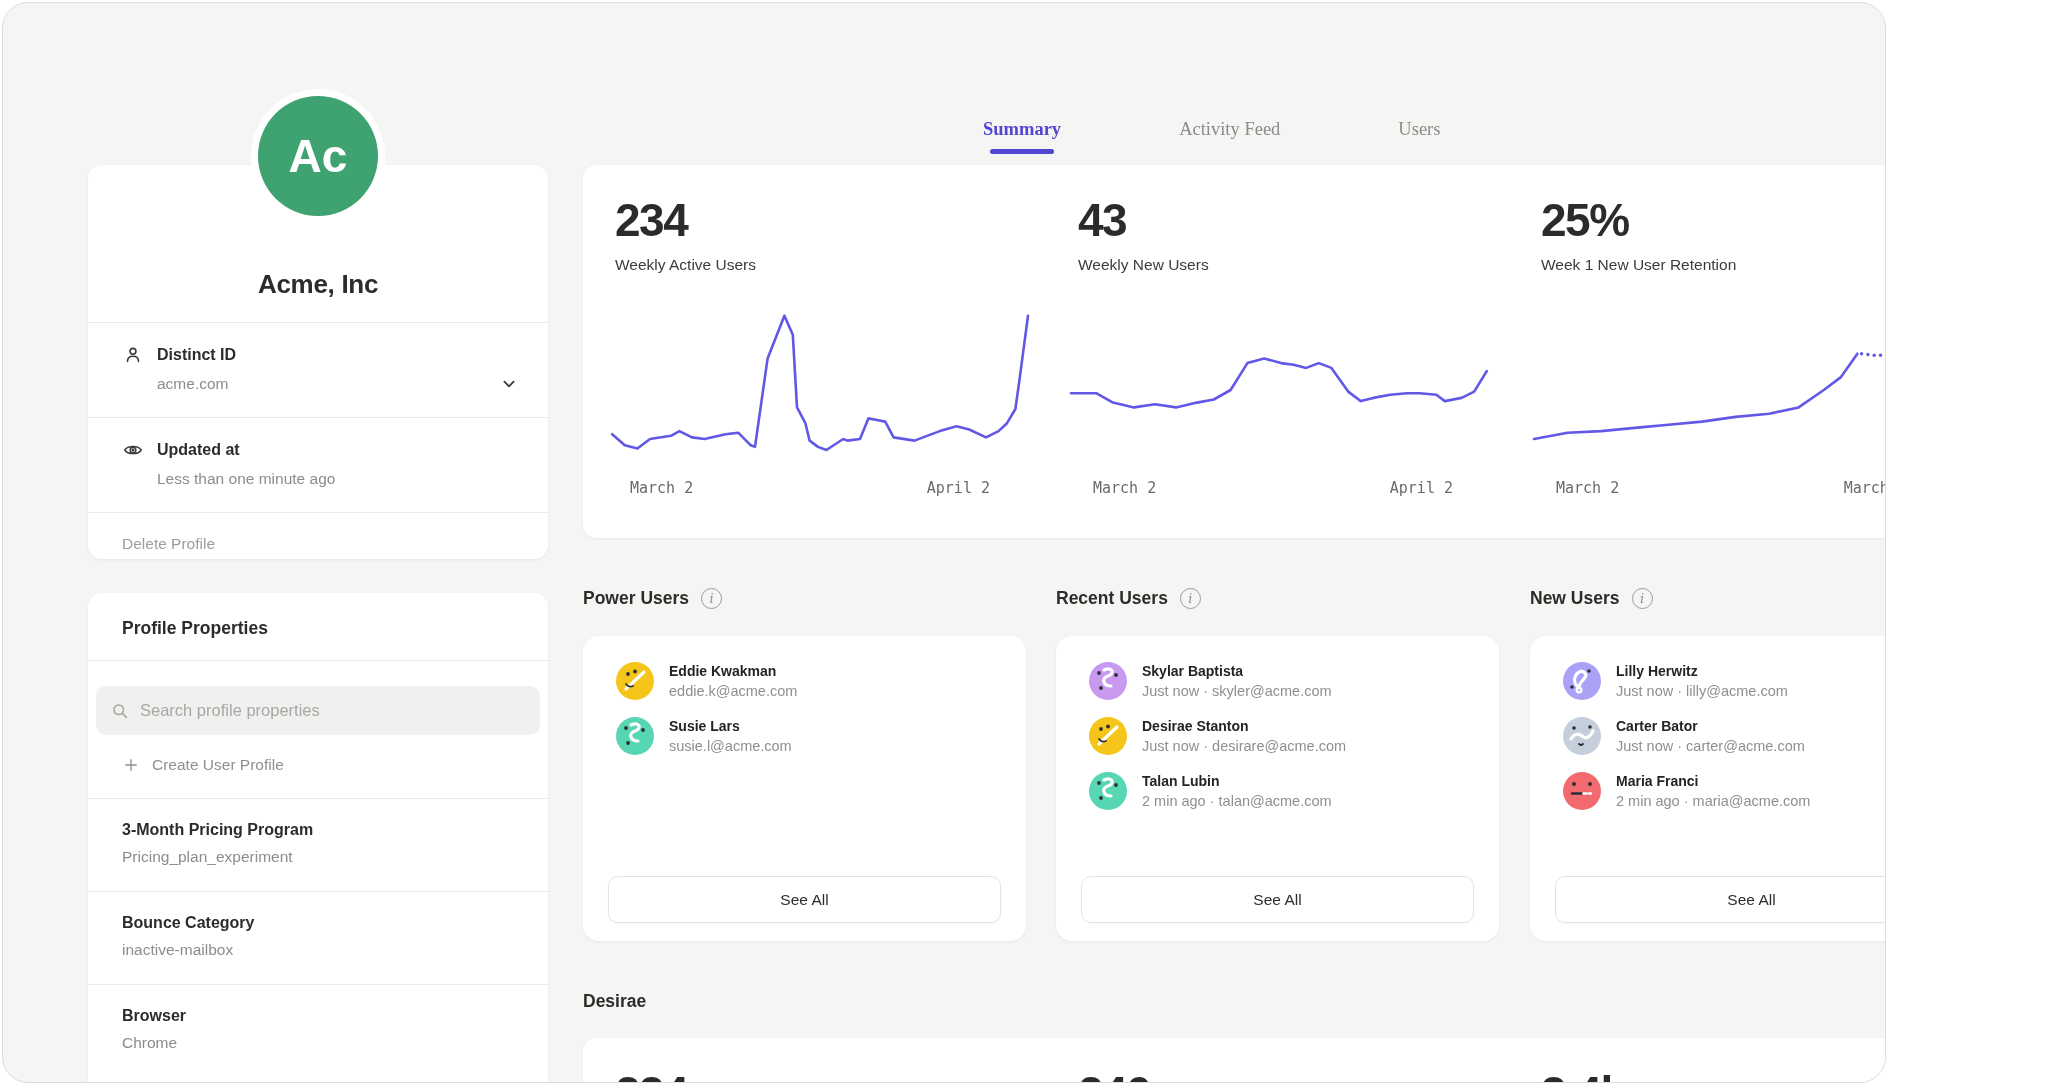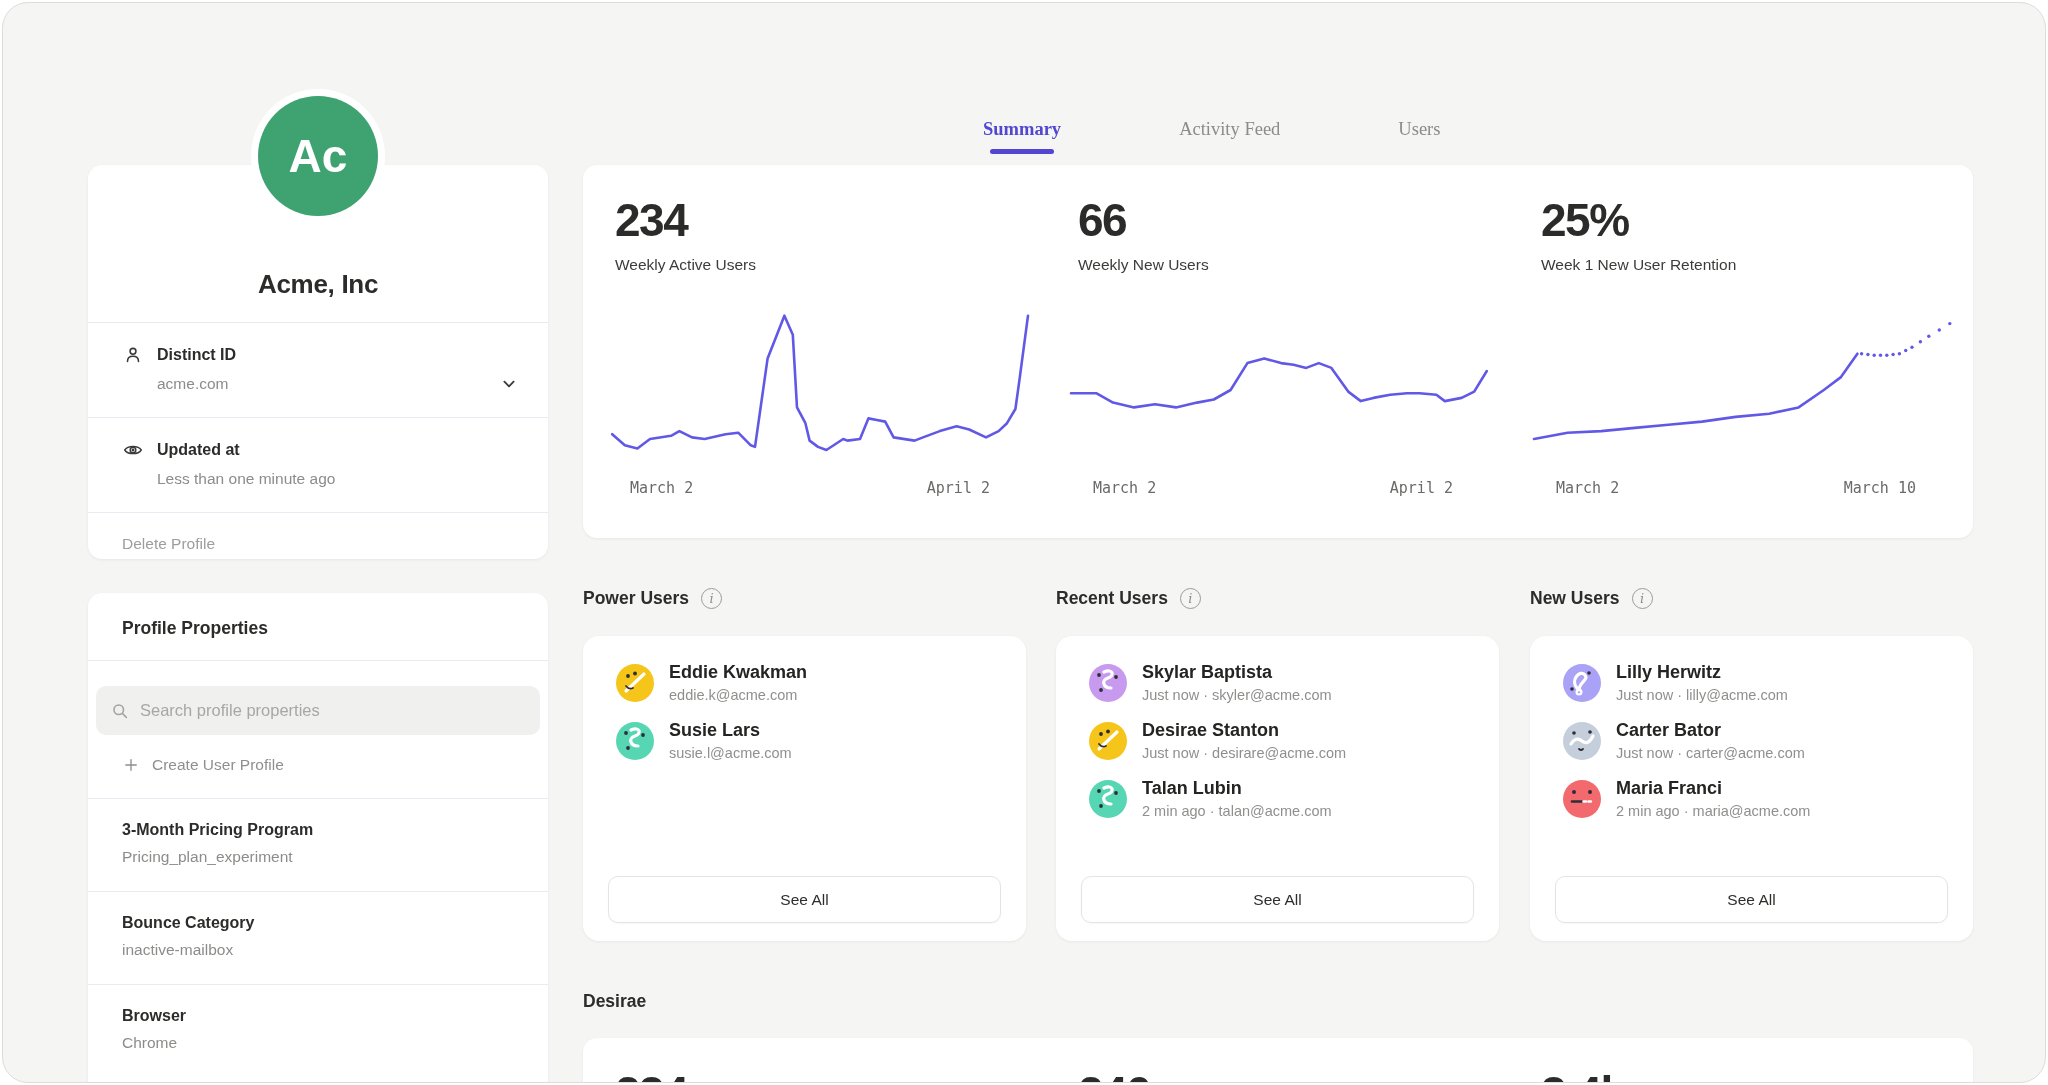--- a/index.html
+++ b/index.html
@@ -1,18 +1,18 @@
 <!DOCTYPE html>
 <html><head>
 <meta charset="utf-8">
 <style>
   * { box-sizing: border-box; margin: 0; padding: 0; }
   html,body { width: 2048px; height: 1085px; background:#fff; overflow:hidden;
     font-family:"Liberation Sans", sans-serif; }
-  .frame { position:absolute; left:2px; top:2px; width:2044px; height:1081px;
+  .frame { position:absolute; left:2px; top:2px; width:1884px; height:1081px;
     background:#f5f5f3; border:1.5px solid #dcdcda; border-radius:26px; overflow:hidden; }
 
   
   .avatar-wrap { position:absolute; left:248px; top:86px; width:134px; height:134px;
     background:#fff; border-radius:50%; display:flex; align-items:center; justify-content:center; z-index:5; }
   .avatar-circle { width:120px; height:120px; border-radius:50%; background:#3ea271;
     display:flex; align-items:center; justify-content:center; color:#fff; font-size:46px; font-weight:700; }
   .card { position:absolute; background:#fff; border-radius:14px;
     box-shadow:0 1px 3px rgba(25,25,35,0.06); }
   .profile-card { left:85px; top:162px; width:460px; height:394px; }
@@ -64,21 +64,21 @@
   .section-head { position:absolute; top:585px; display:flex; align-items:center; gap:12px; }
   .section-title { font-size:17.5px; font-weight:700; color:#2c2c2a; }
   .info-icon { width:21px; height:21px; border:1.5px solid #9b9b99; border-radius:50%;
     color:#8f8f8d; font-family:"DejaVu Serif", serif; font-size:13px; font-style:italic;
     display:flex; align-items:center; justify-content:center; line-height:1; }
   .user-card { top:633px; width:443px; height:305px; border-radius:16px; }
   .user-list { padding:26px 30px 0 33px; }
   .user-row { display:flex; align-items:center; gap:15px; margin-bottom:17px; cursor:pointer; }
   .user-avatar { width:38px; height:38px; border-radius:50%; flex:0 0 38px; overflow:hidden; }
   .user-avatar svg { width:38px; height:38px; display:block; }
-  .user-name { display:block; font-size:18px; font-weight:600; color:#242422; }
+  .user-name { display:block; font-size:14px; font-weight:600; color:#242422; }
   .user-sub { display:block; font-size:14.5px; color:#8f8f8d; margin-top:4px; }
   .see-all { position:absolute; left:25px; right:25px; bottom:18px; height:47px;
     border:1px solid #e4e4e2; border-radius:10px; background:#fff; display:flex;
     align-items:center; justify-content:center; font-size:15.5px; color:#2d2d2b;
     box-shadow:0 1px 2px rgba(0,0,0,0.03); cursor:pointer; }
 
   
   .activity-head { position:absolute; left:580px; top:988px; font-size:17.5px; font-weight:700; color:#2c2c2a; }
   .activity-card { left:580px; top:1035px; width:1390px; height:320px; }
 
@@ -166,21 +166,21 @@
     <div class="tab">Activity Feed</div>
     <div class="tab">Users</div>
   </div>
 
   <div class="card summary-card">
     <div class="stat" style="left:32px">
       <div class="stat-value">234</div>
       <div class="stat-label">Weekly Active Users</div>
     </div>
     <div class="stat" style="left:495px">
-      <div class="stat-value">66</div>
+      <div class="stat-value">43</div>
       <div class="stat-label">Weekly New Users</div>
     </div>
     <div class="stat" style="left:958px">
       <div class="stat-value">25%</div>
       <div class="stat-label">Week 1 New User Retention</div>
     </div>
 
     <div class="chart" style="left:25px">
       <svg viewBox="0 0 420 158">
           <polyline points="4.2,123.2 16.8,134.3 29.4,137.5 42.0,128.0 63.0,124.8 71.4,120.1 84.0,126.4 96.6,128.0 117.6,123.2 130.2,121.7 142.8,134.3 147.0,135.9 159.6,47.4 176.4,4.7 184.8,23.7 189.0,96.4 197.4,112.2 201.6,129.6 210.0,135.9 218.4,139.0 235.2,128.0 239.4,129.6 252.0,128.0 260.4,107.4 268.8,109.0 277.2,110.6 285.6,126.4 306.6,129.6 315.0,126.4 331.8,120.1 348.6,115.3 361.2,118.5 378.0,126.4 390.6,120.1 399.0,112.2 407.4,98.0 411.6,67.9 420.0,4.7" fill="none" stroke="#6258e6" stroke-width="2.6" stroke-linejoin="round" stroke-linecap="round"></polyline>

